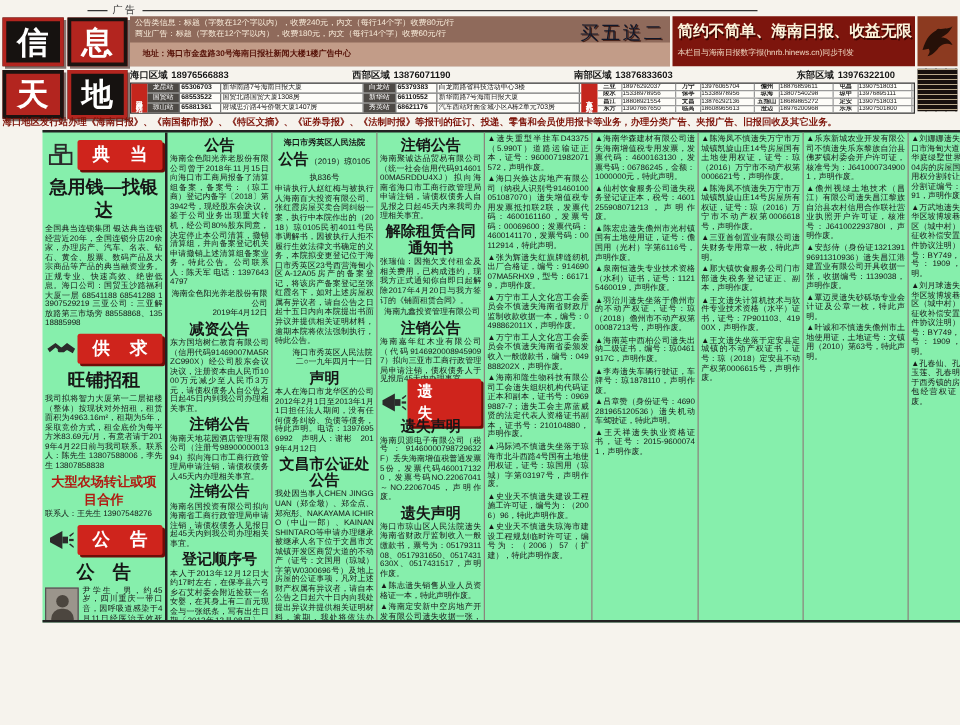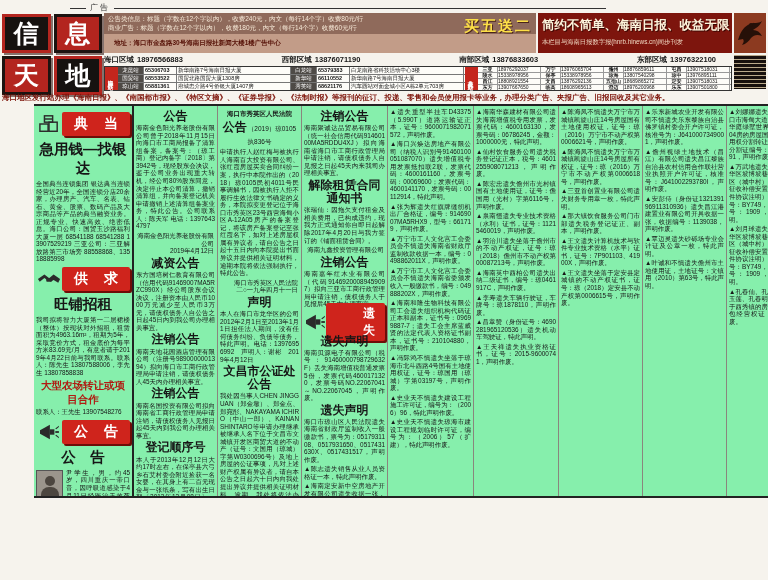--- a/index.html
+++ b/index.html
@@ -17,21 +17,21 @@
   #logo .cell { display:flex; align-items:center; justify-content:center;
           font-weight:bold; font-size:25px; color:#fff; border:3px solid;
           box-shadow:2px 2px 0 rgba(40,10,5,.55); }
   #logo .blk { background:#161210; border-color:#b3251f; }
   #logo .red { background:#b3251f; border-color:#1c1310; }
 
   
   #priceband { position:absolute; top:13px; left:104px; width:432px; height:40px; background:#8f6a5b; }
   #priceband .lines { padding:2px 4px 0 4px; }
   #priceband .pline { font-size:6.5px; color:#f7ead8; line-height:8.5px; white-space:nowrap; overflow:hidden; }
-  #promo-big { position:absolute; top:4px; right:4px; font-size:15px; font-weight:bold; color:#fde047;
+  #promo-big { position:absolute; top:4px; right:4px; font-size:15px; font-weight:normal; color:#0f172a;
                text-shadow:1px 1px 0 #4a241a; letter-spacing:2px; }
   #hotline-row { position:absolute; left:0; right:0; bottom:0; height:19px; background:#c29c88;
                  display:flex; align-items:center; padding:0 4px; }
   #hotline { font-size:12px; font-weight:bold; color:#551006; white-space:nowrap; }
   #address { font-size:6.5px; font-weight:bold; color:#551006; margin-left:6px; white-space:nowrap; overflow:hidden; }
 
   
   #sloganbox { position:absolute; top:13px; left:538px; width:194px; height:40px; background:#7d150d;
                padding:4px 4px 0 4px; }
   #slogan { font-size:12.5px; font-weight:bold; color:#fdf4dc; white-space:nowrap; text-shadow:1px 1px 0 #3a0703; }
@@ -93,21 +93,21 @@
   .hl { font-size:12px; font-weight:bold; text-align:center; margin:2px 0 1px 0; line-height:1.1; }
   .hl .case { font-size:6.5px; font-weight:normal; margin-left:1px; }
   .subhead { font-size:6.5px; text-align:center; font-weight:bold; margin-top:2px; }
   .para { font-size:6.4px; line-height:1.18; text-align:justify; margin-bottom:2px;
           word-break:break-all; overflow-wrap:anywhere; }
   .sign { font-size:6.4px; text-align:right; line-height:1.2; margin:0 1px 2px 0; }
   .bar { border-top:2px solid #181818; margin:3px 0; }
   .lost-banner { display:flex; align-items:center; height:22px; margin:3px 0 2px 0; }
   .lost-banner .ic { width:22px; height:20px; display:flex; align-items:center; justify-content:center; }
   .lost-banner .bx { flex:1; background:#cf241c; color:#fff; font-size:12px; font-weight:bold;
-                     text-align:right; letter-spacing:10px; padding:2px 0 2px 8px;
+                     text-align:left; letter-spacing:10px; padding:2px 0 2px 8px;
                      box-shadow:2px 2px 0 #6e0d08; border-radius:2px; }
   .photo { float:left; width:27px; height:34px; background:#9b958c; margin:1px 3px 1px 0;
            position:relative; border:1px solid #555; }
   .photo:before { content:""; position:absolute; left:8px; top:5px; width:10px; height:10px;
                   border-radius:50%; background:#4c463f; }
   .photo:after { content:""; position:absolute; left:4px; top:16px; width:18px; height:16px;
                  border-radius:8px 8px 0 0; background:#4c463f; }
 </style>
 </head>
 <body>

